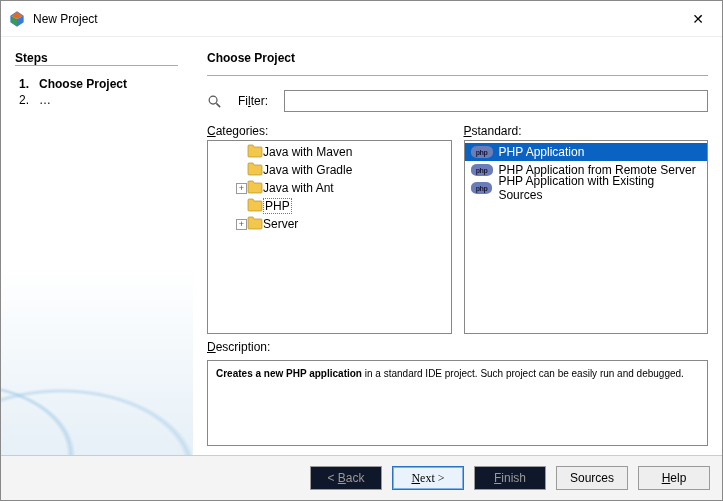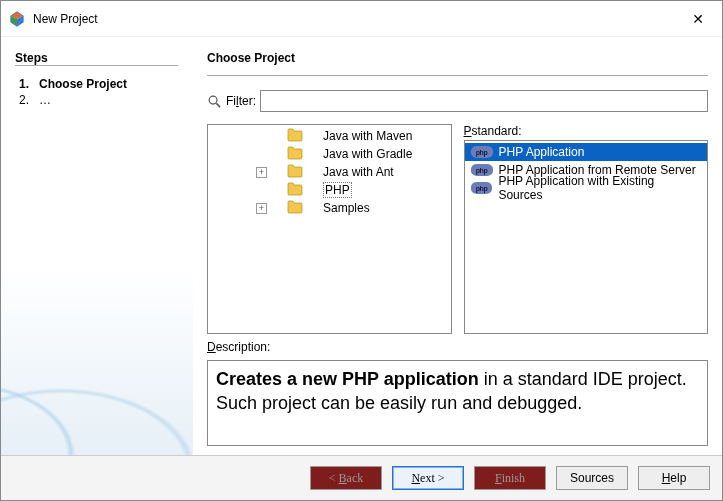--- a/index.html
+++ b/index.html
@@ -67,21 +67,21 @@
       display: flex;
       flex-direction: column;
       gap: 6px;
       overflow: hidden;
     }
     .content-hdr { font-weight: bold; margin-bottom: 4px; }
     .content-hr { border: none; border-top: 1px solid #aaa; margin-bottom: 8px; }
     .filter-row {
       display: flex;
       align-items: center;
-      gap: 4px;
+      gap: 16px;
     }
     .mag-icon { width: 15px; height: 15px; }
     .filter-label { }
     .u { text-decoration: underline; }
     .filter-input {
       flex: 1;
       height: 22px;
       border: 1px solid #888;
       padding: 0 4px;
     }
@@ -102,21 +102,21 @@
       border: 1px solid #888;
       background: #fff;
       overflow: auto;
       padding: 2px 0;
     }
     .tree-row {
       display: flex;
       align-items: center;
       height: 18px;
       padding: 0 4px;
-      gap: 20px;
+      gap: 0;
     }
     .tree-row.selected-cat {
       outline: none;
     }
     .tree-row.selected-cat .cat-text {
       border: 1px dotted #777;
       padding: 0 1px;
     }
     .tree-lines {
       color: #bbb;
@@ -163,21 +163,21 @@
       font-weight: bold;
       color: #1a1a3a;
       letter-spacing: -0.4px;
     }
     .desc-label { }
     .desc-box {
       border: 1px solid #888;
       background: #fff;
       padding: 6px 8px;
       height: 86px;
-      font-size: 18px;
+      font-size: 10px;
       line-height: 1.35;
     }
     .desc-strong { font-weight: bold; }
     .footer {
       border-top: 1px solid #ccc;
       padding: 10px 12px;
       display: flex;
       justify-content: flex-end;
       gap: 10px;
       background: #f4f4f4;
@@ -187,22 +187,21 @@
       height: 24px;
       border: 1px solid #9a9a9a;
       background: #eee;
       padding: 0 10px;
       font-family: inherit;
       font-size: 12px;
       cursor: default;
     }
     .btn.disabled {
       color: #999;
-      background: #7f1d1d;
-      font-family: Liberation Serif, serif;
+      background: #0f172a;
     }
     .btn.primary {
       border: 1px solid #2a72c8;
       box-shadow: 0 0 0 1px #7db2ea inset;
       background: #eaf3fc;
       font-family: Liberation Serif, serif;
     }
   </style>
 </head>
 <body>
@@ -240,20 +239,21 @@
       <svg class="mag-icon" viewBox="0 0 16 16">
         <circle cx="6.5" cy="6.5" r="4.2" fill="none" stroke="#555" stroke-width="1.3"></circle>
         <line x1="10" y1="10" x2="14" y2="14" stroke="#555" stroke-width="1.6"></line>
       </svg>
       <span class="filter-label"><span>Fi</span><span class="u">l</span><span>ter:</span></span>
       <input class="filter-input" type="text" value="" style="">
     </div>
 
     <div class="panels">
       <div class="panel-col">
+        <div class="panel-label"><span class="u">C</span><span>ategories:</span></div>
         <div class="listbox" id="categories-box">
             <div class="tree-row">
               <span class="tree-lines">  </span>
               <span class="expander empty"></span>
               <span><svg class="folder-icon" viewBox="0 0 16 14">
                   <path d="M1 3 L1 12 Q1 13 2 13 L14 13 Q15 13 15 12 L15 4 Q15 3 14 3 L7 3 L6 1 L2 1 Q1 1 1 2 Z" fill="#f2c74b" stroke="#b8902e" stroke-width="0.7"></path>
                 </svg></span>
               <span class="cat-text">Java with Maven</span>
             </div>
             <div class="tree-row">
@@ -279,21 +279,21 @@
                   <path d="M1 3 L1 12 Q1 13 2 13 L14 13 Q15 13 15 12 L15 4 Q15 3 14 3 L7 3 L6 1 L2 1 Q1 1 1 2 Z" fill="#f2c74b" stroke="#b8902e" stroke-width="0.7"></path>
                 </svg></span>
               <span class="cat-text">PHP</span>
             </div>
             <div class="tree-row">
               <span class="tree-lines">  </span>
               <span class="expander">+</span>
               <span><svg class="folder-icon" viewBox="0 0 16 14">
                   <path d="M1 3 L1 12 Q1 13 2 13 L14 13 Q15 13 15 12 L15 4 Q15 3 14 3 L7 3 L6 1 L2 1 Q1 1 1 2 Z" fill="#f2c74b" stroke="#b8902e" stroke-width="0.7"></path>
                 </svg></span>
-              <span class="cat-text">Samples</span>
+              <span class="cat-text">Server</span>
             </div>
           </div>
       </div>
       <div class="panel-col">
         <div class="panel-label"><span class="u">P</span><span>standard:</span></div>
         <div class="listbox" id="projects-box">
             <div class="proj-row selected">
               <span class="php-icon">
                 <span>php</span>
               </span>

